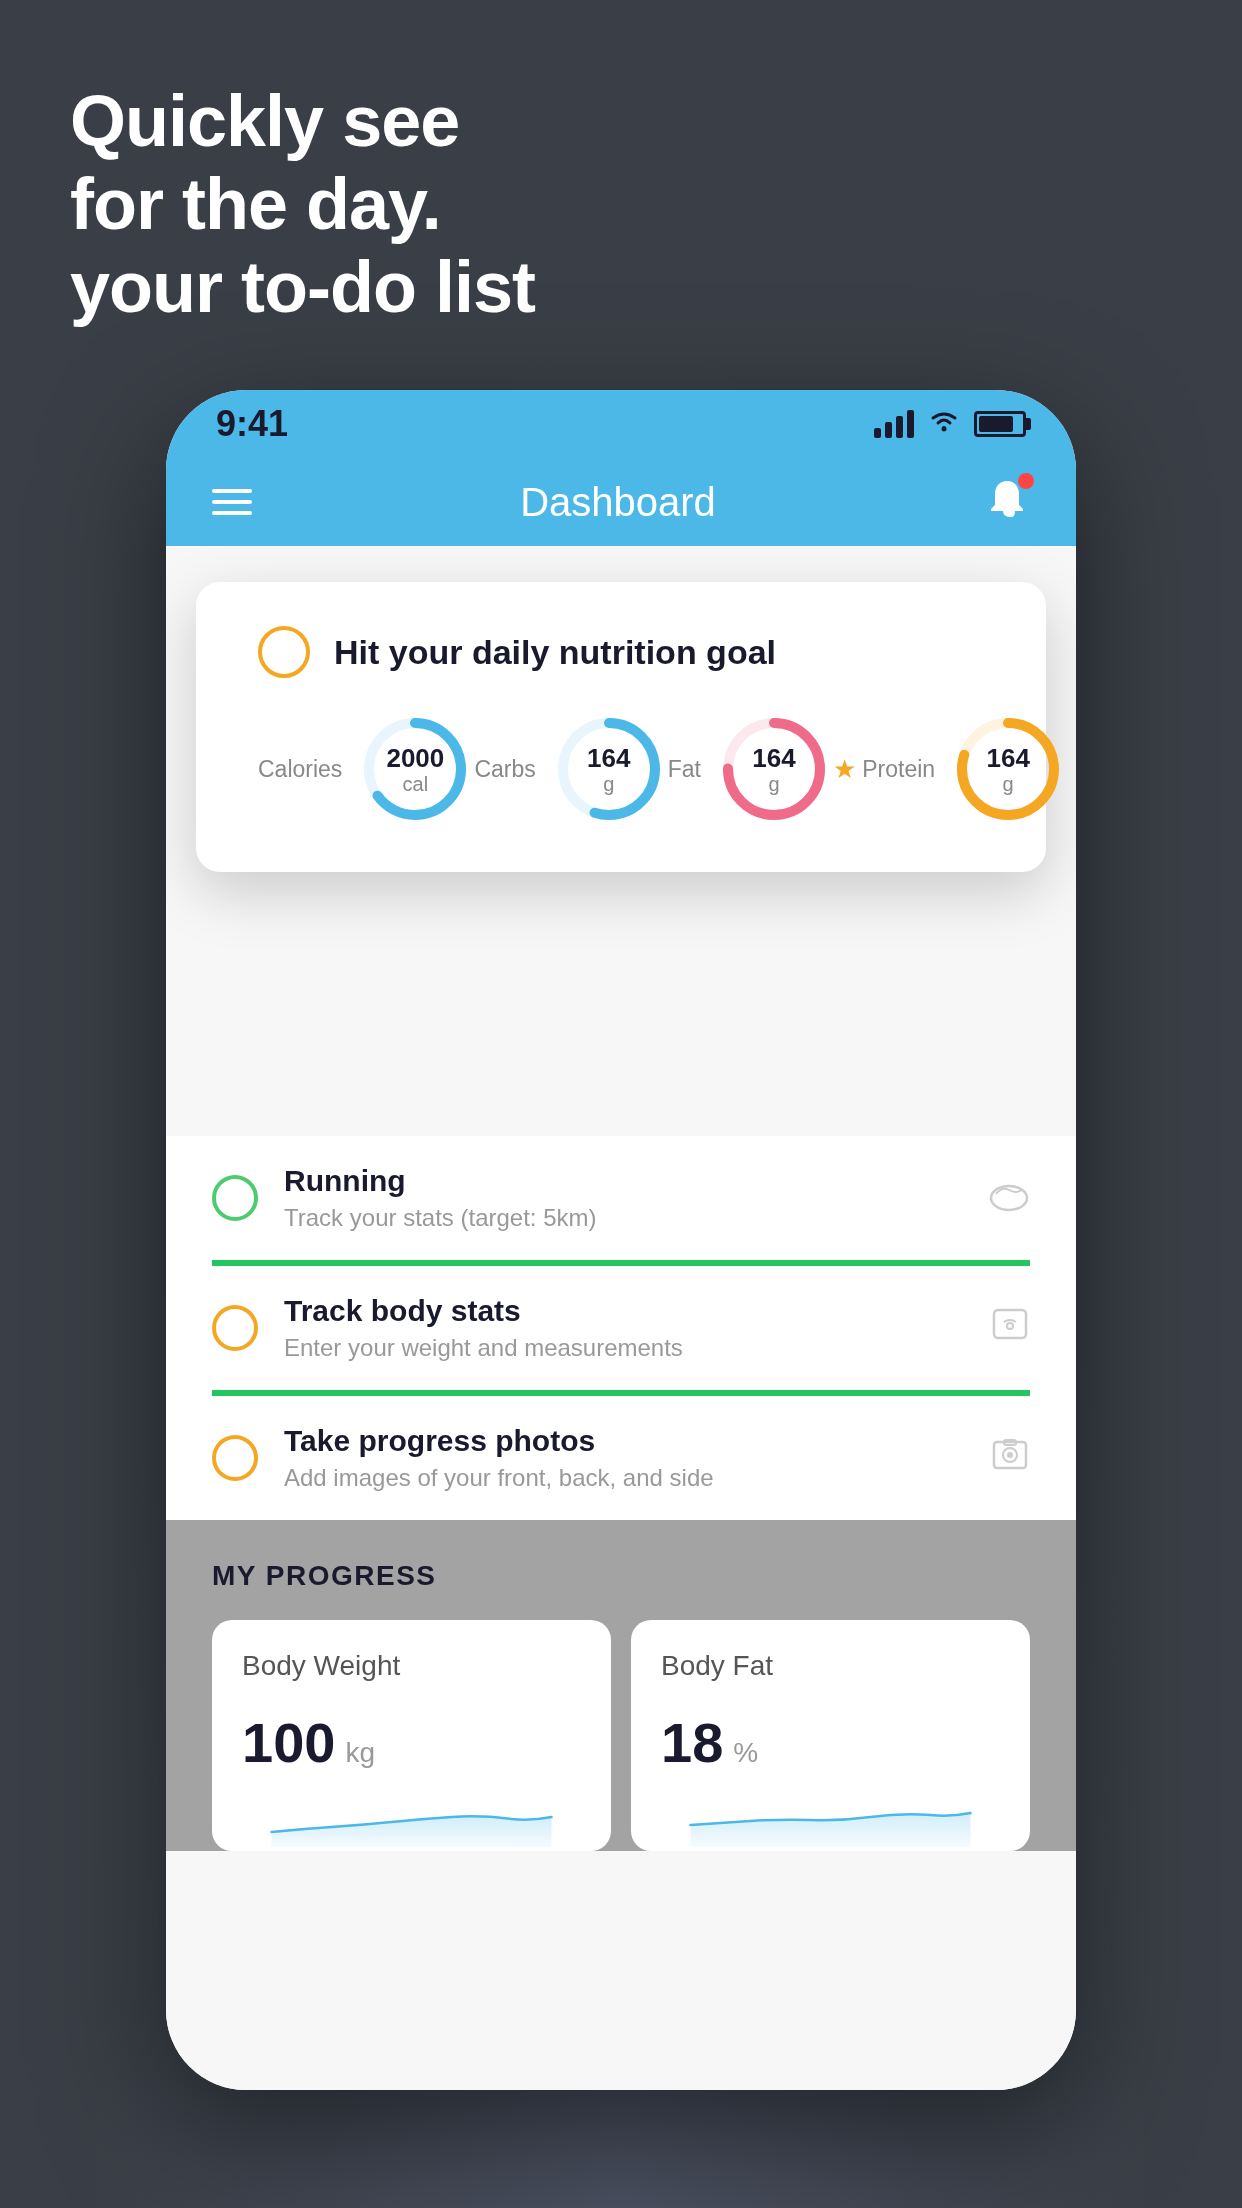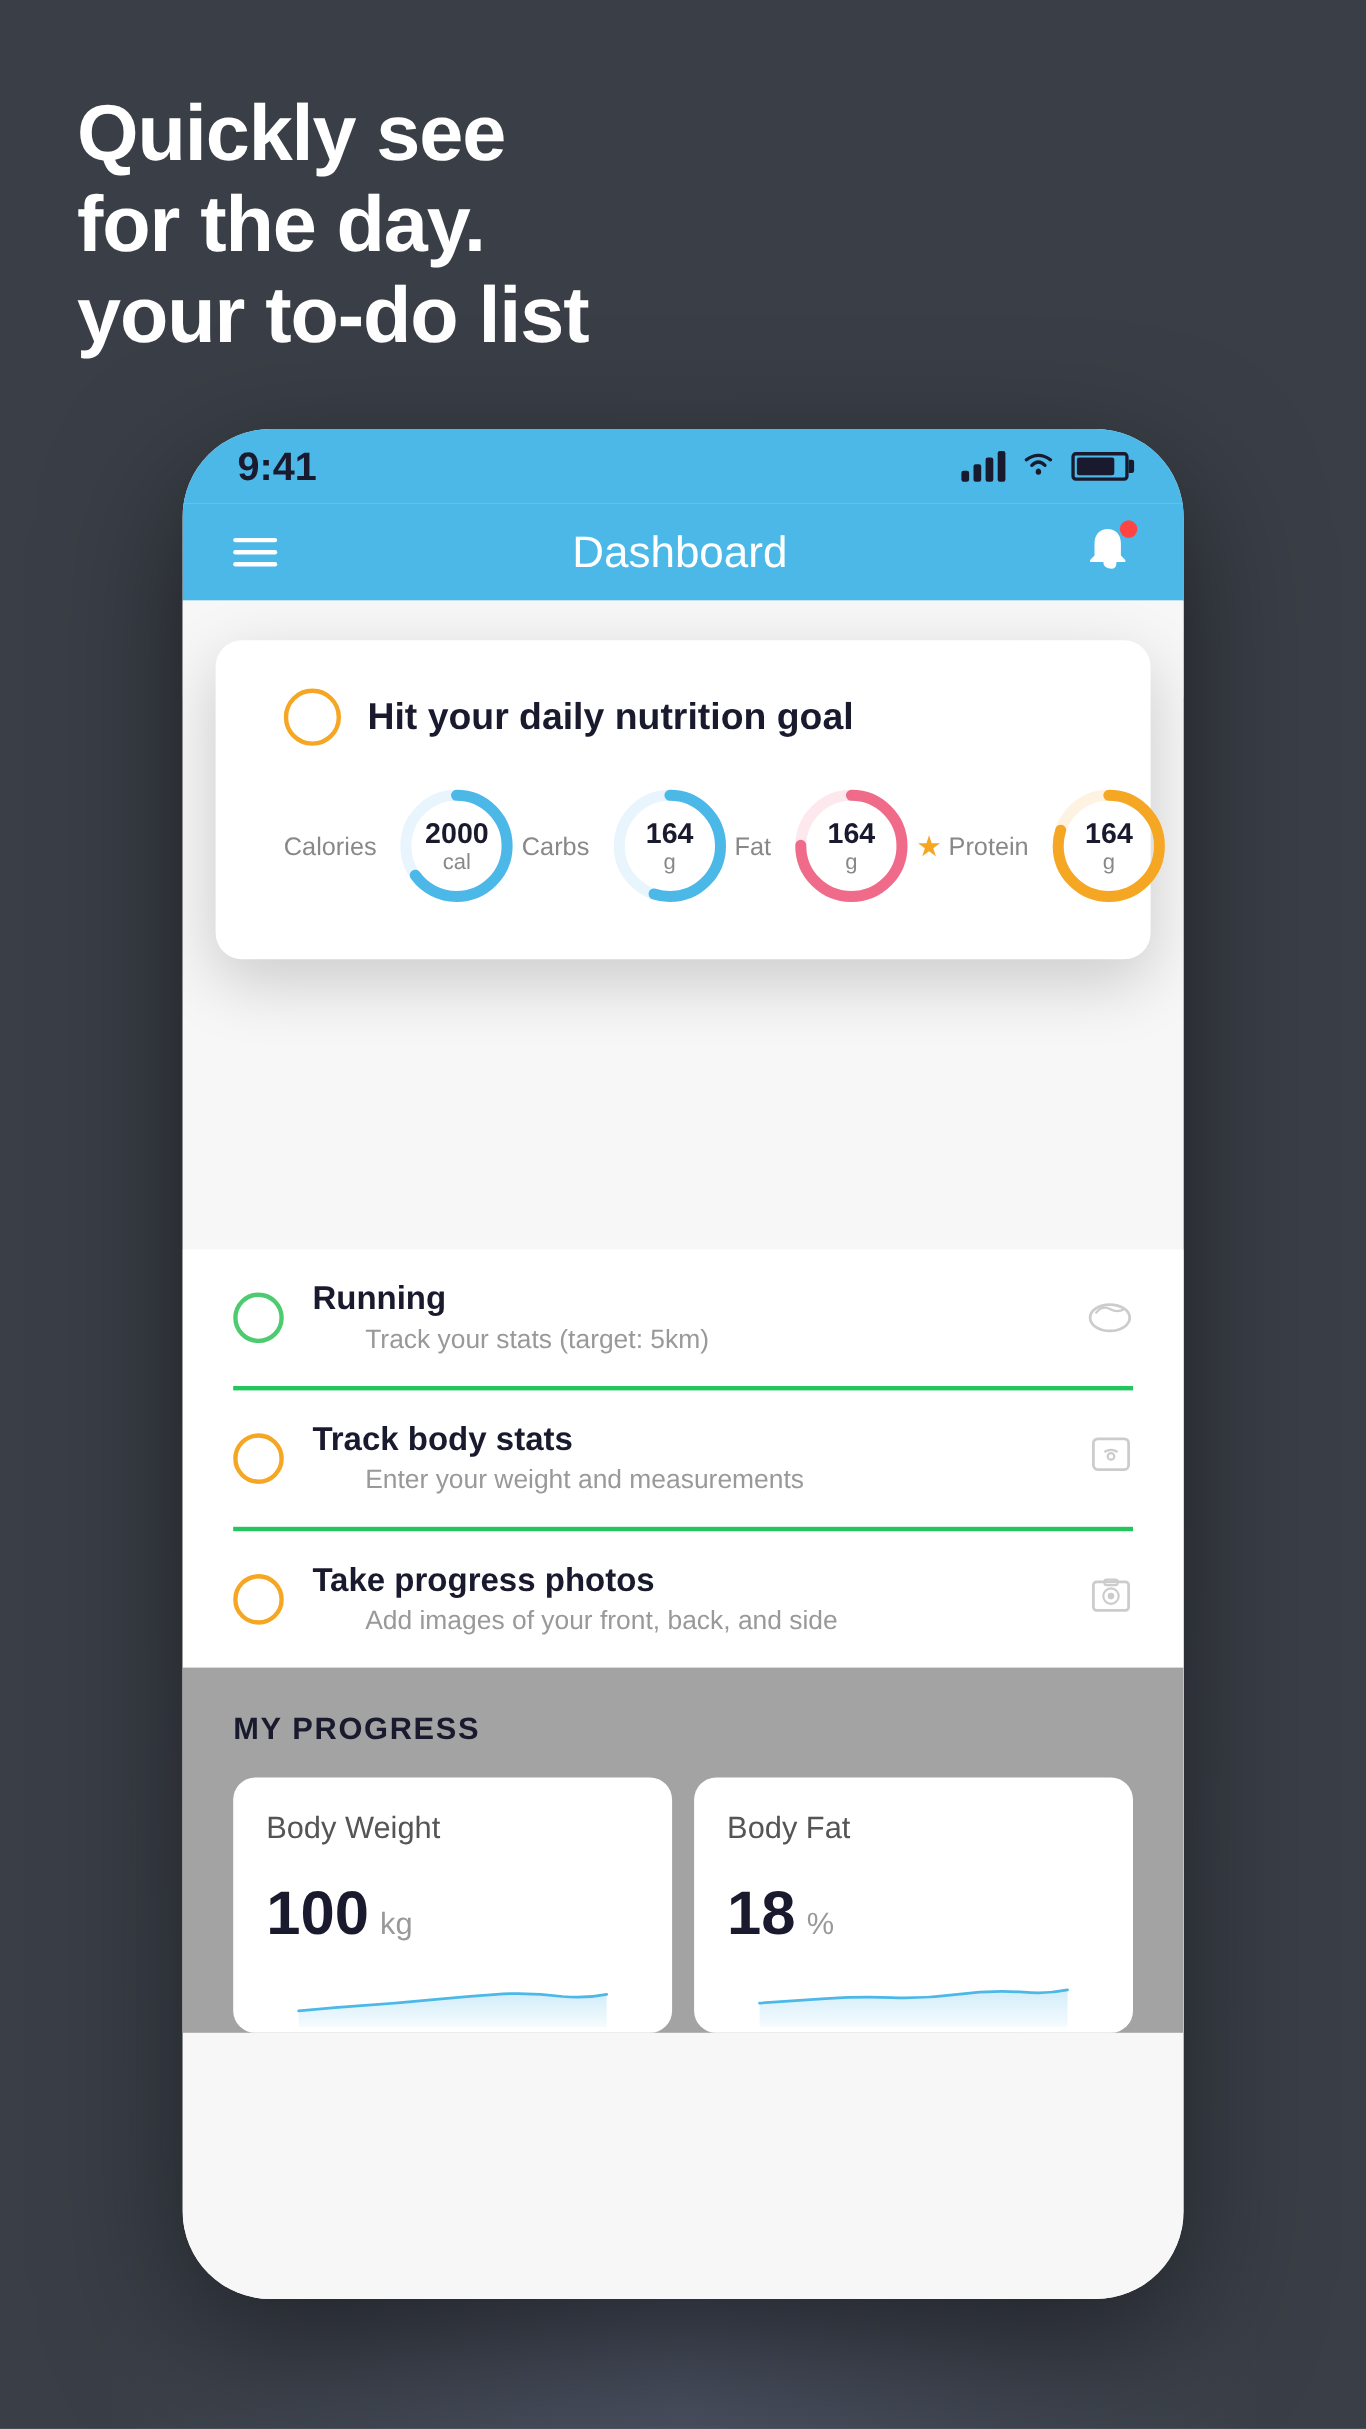--- a/index.html
+++ b/index.html
@@ -284,21 +284,21 @@
       background: white;
       margin-top: 0;
       padding: 0 46px;
     }
 
     .todo-item {
       display: flex;
       align-items: center;
       gap: 26px;
       padding: 28px 0;
-      border-bottom: 4px solid #22c55e;
+      border-bottom: 6px solid #22c55e;
     }
 
     .todo-item:last-child {
       border-bottom: none;
     }
 
     .todo-circle {
       width: 46px;
       height: 46px;
       border-radius: 50%;
@@ -321,21 +321,20 @@
     .todo-title {
       font-size: 30px;
       font-weight: 600;
       color: #1a1a2e;
       margin-bottom: 6px;
     }
 
     .todo-subtitle {
       font-size: 24px;
       color: #999;
-      margin-left: 48px;
     }
 
     .todo-icon {
       color: #ccc;
       font-size: 32px;
     }
 
     
     .progress-section {
       background: #a3a3a3;

